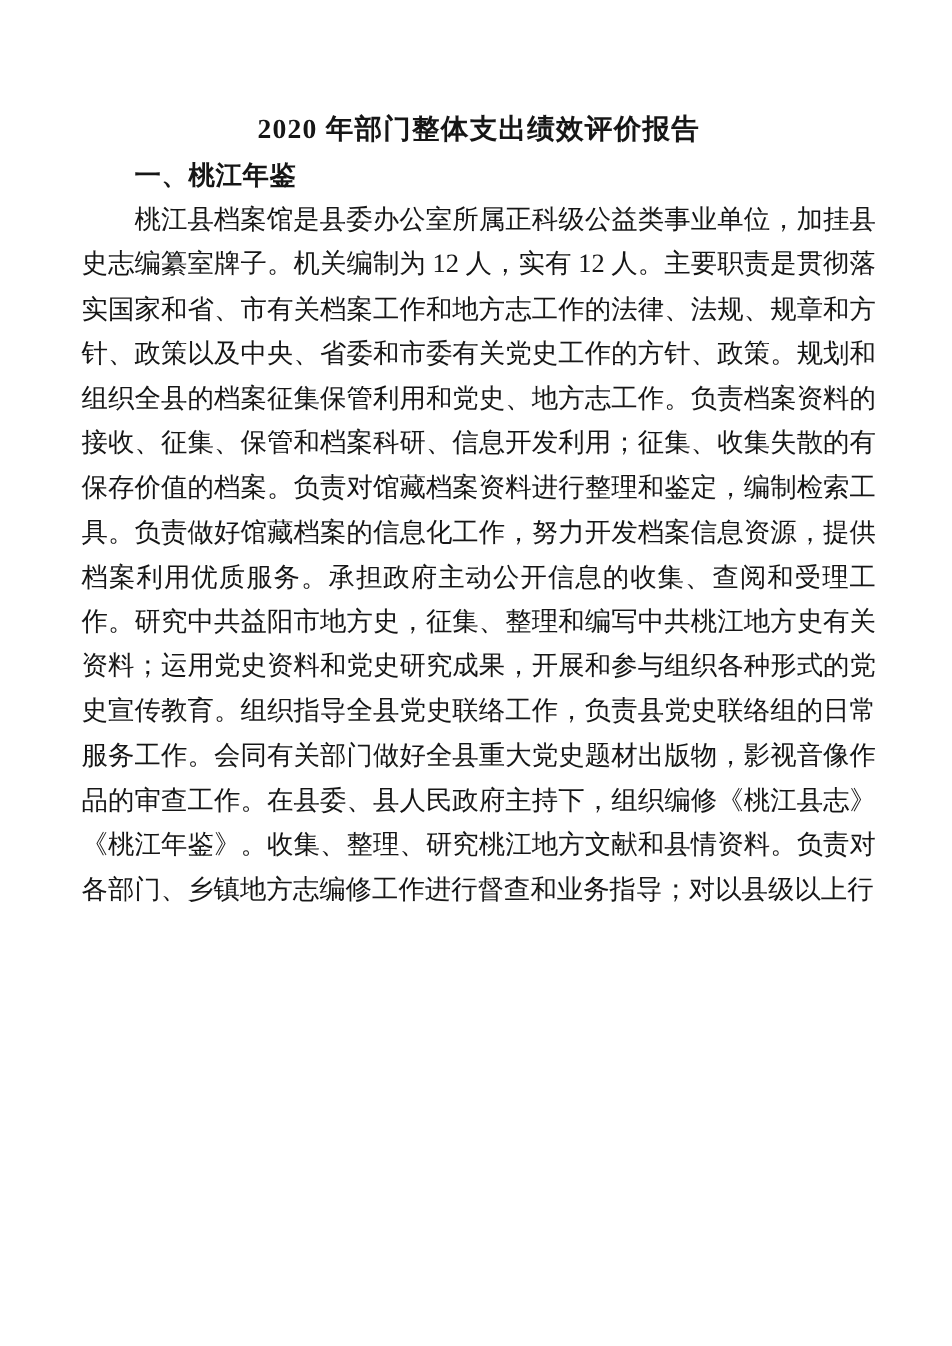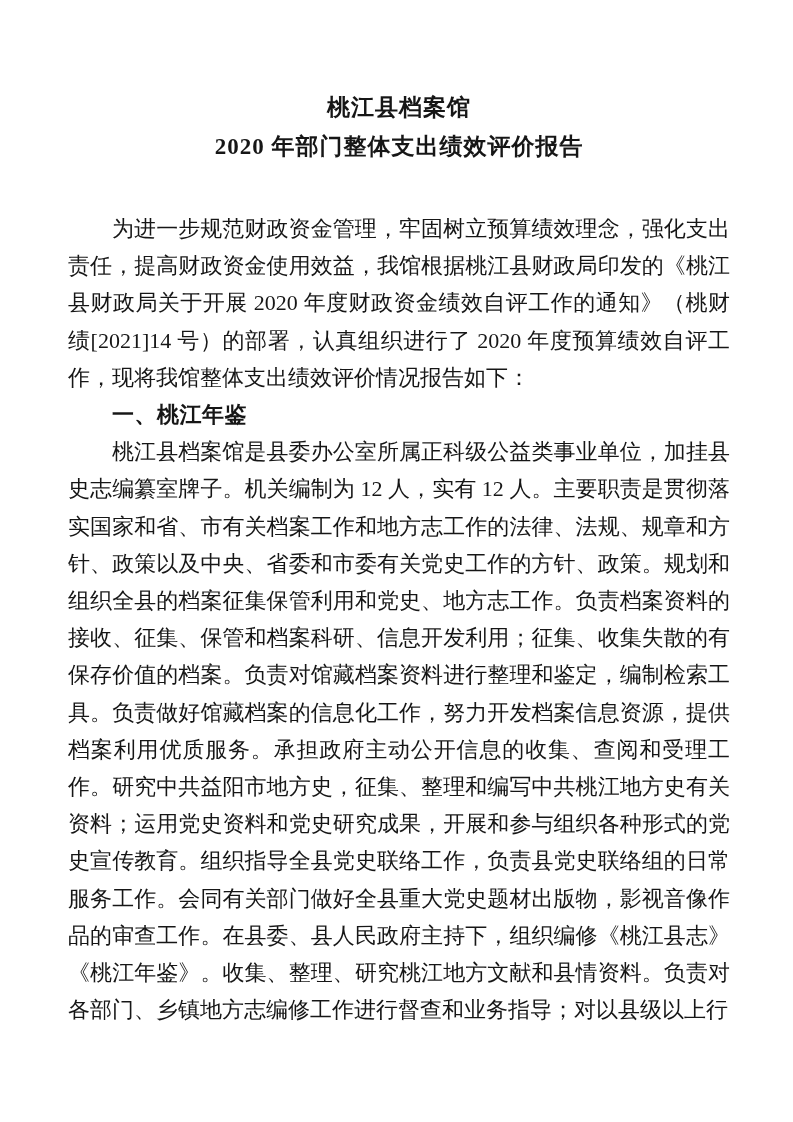--- a/index.html
+++ b/index.html
@@ -57,24 +57,22 @@
     letter-spacing: 0.5px;
   }
 </style>
 </head>
 <body>
 
 <div class="page">
   <div class="content">
 
     <h1 class="doc-title">
-      <span class="title-line">桃江县档案馆</span>
       <span class="title-line">2020 年部门整体支出绩效评价报告</span>
     </h1>
 
-    <p class="body-para intro-para">为进一步规范财政资金管理，牢固树立预算绩效理念，强化支出责任，提高财政资金使用效益，我馆根据桃江县财政局印发的《桃江县财政局关于开展 2020 年度财政资金绩效自评工作的通知》（桃财绩[2021]14 号）的部署，认真组织进行了 2020 年度预算绩效自评工作，现将我馆整体支出绩效评价情况报告如下：</p>
 
     <h2 class="section-heading">一、桃江年鉴</h2>
 
     <p class="body-para">桃江县档案馆是县委办公室所属正科级公益类事业单位，加挂县史志编纂室牌子。机关编制为 12 人，实有 12 人。主要职责是贯彻落实国家和省、市有关档案工作和地方志工作的法律、法规、规章和方针、政策以及中央、省委和市委有关党史工作的方针、政策。规划和组织全县的档案征集保管利用和党史、地方志工作。负责档案资料的接收、征集、保管和档案科研、信息开发利用；征集、收集失散的有保存价值的档案。负责对馆藏档案资料进行整理和鉴定，编制检索工具。负责做好馆藏档案的信息化工作，努力开发档案信息资源，提供档案利用优质服务。承担政府主动公开信息的收集、查阅和受理工作。研究中共益阳市地方史，征集、整理和编写中共桃江地方史有关资料；运用党史资料和党史研究成果，开展和参与组织各种形式的党史宣传教育。组织指导全县党史联络工作，负责县党史联络组的日常服务工作。会同有关部门做好全县重大党史题材出版物，影视音像作品的审查工作。在县委、县人民政府主持下，组织编修《桃江县志》《桃江年鉴》。收集、整理、研究桃江地方文献和县情资料。负责对各部门、乡镇地方志编修工作进行督查和业务指导；对以县级以上行</p>
 
   </div>
 </div>
 
 </body></html>

